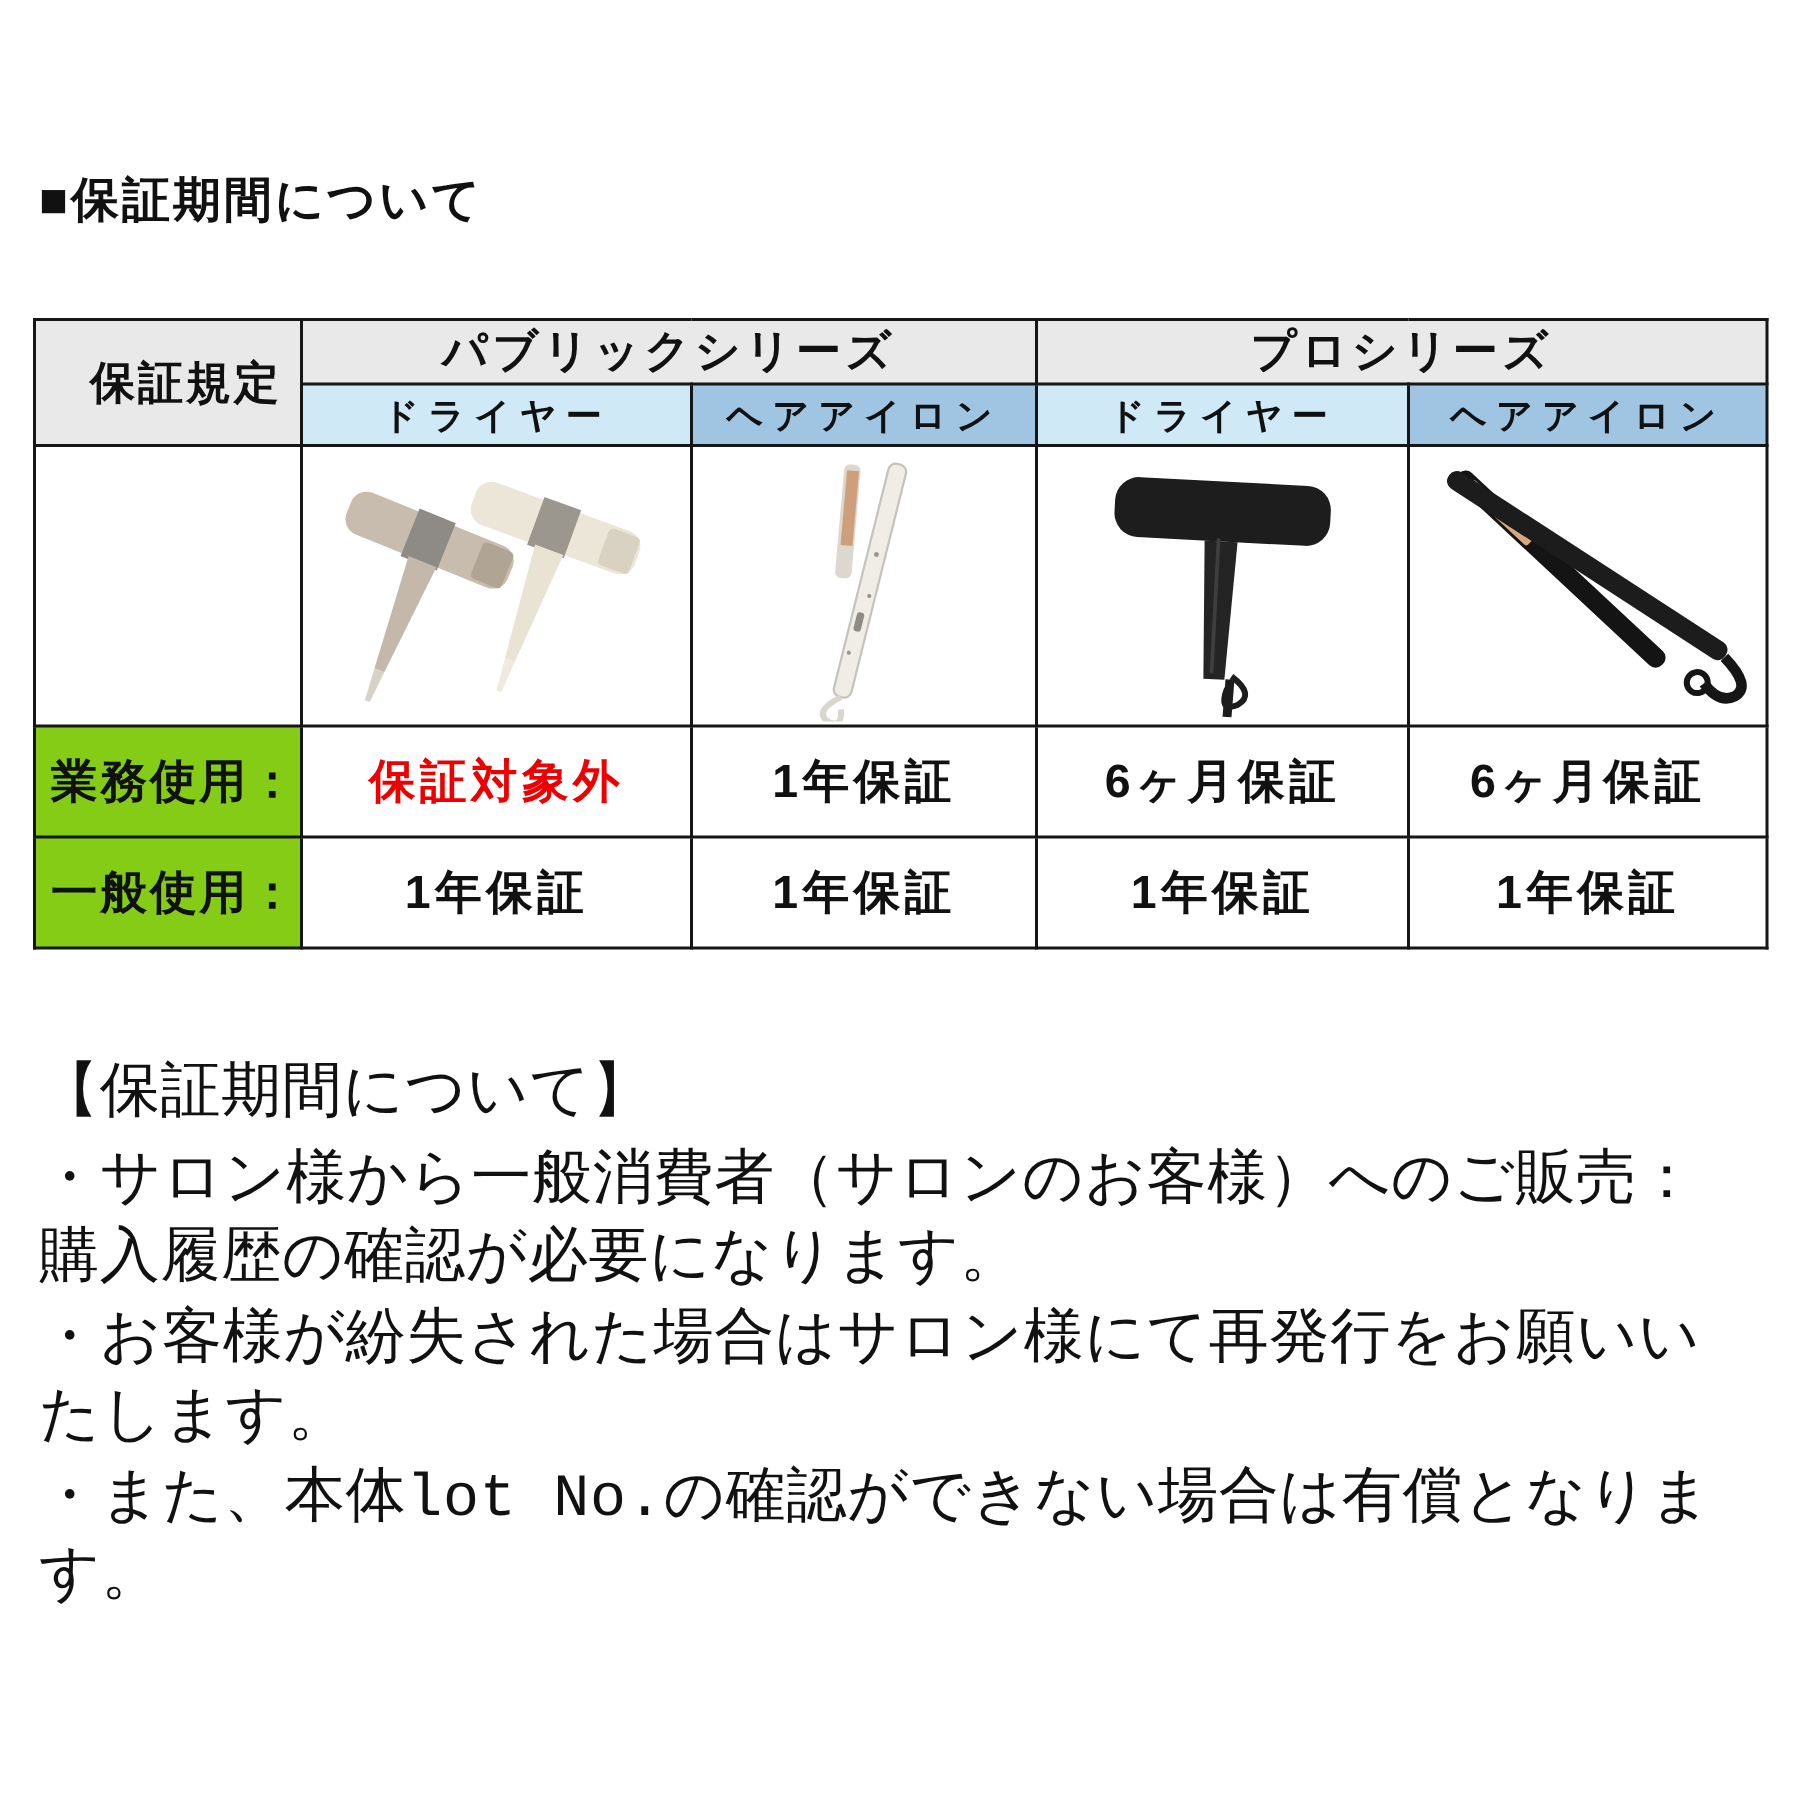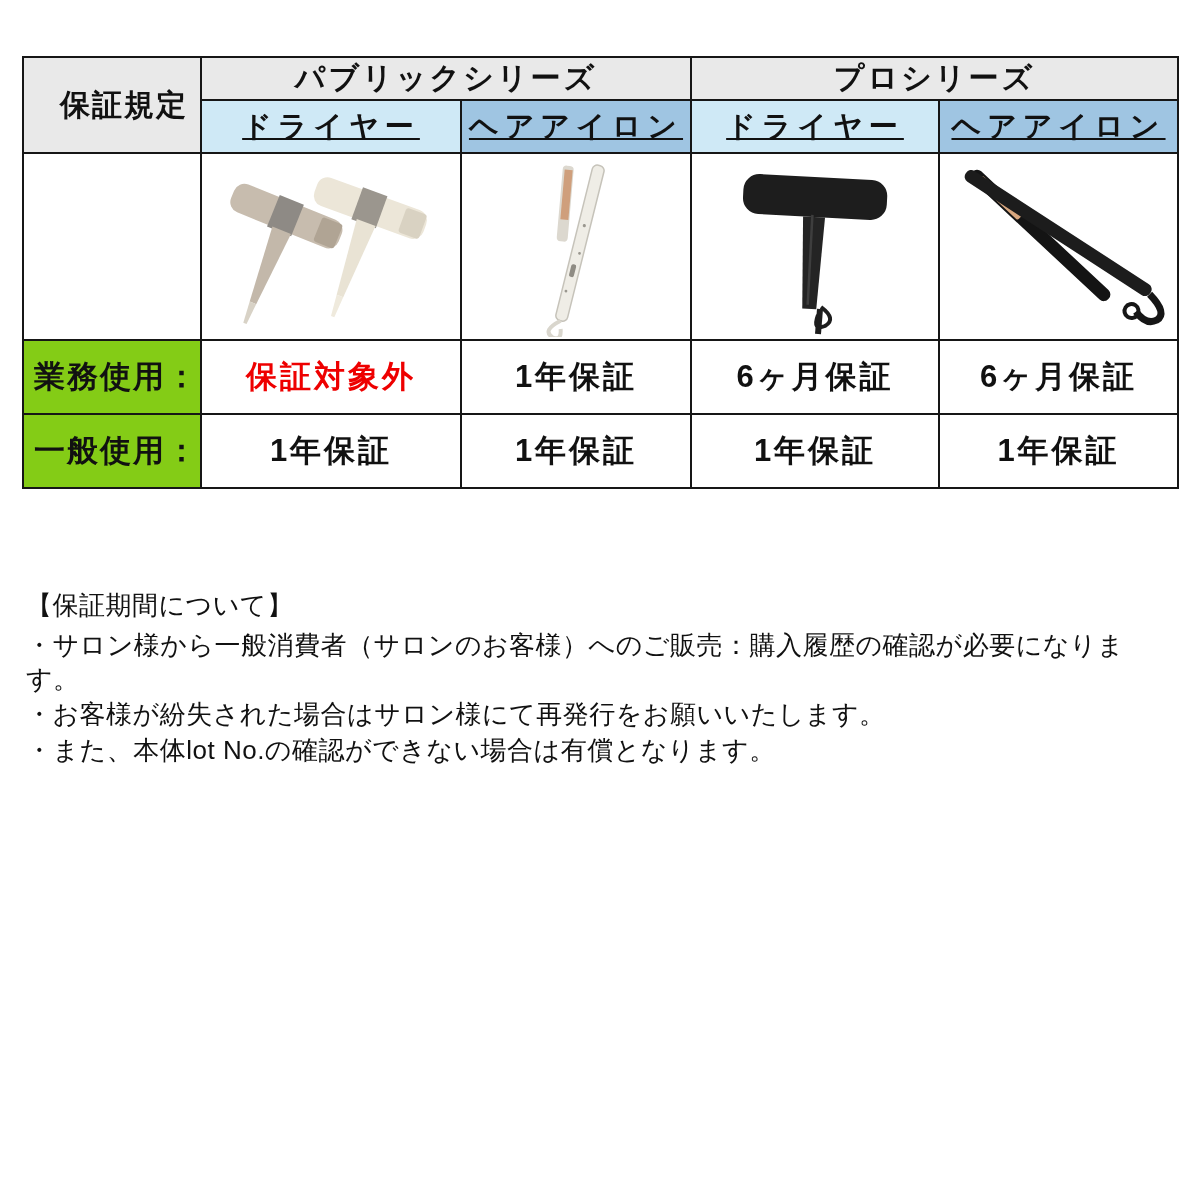--- a/index.html
+++ b/index.html
@@ -36,53 +36,55 @@
   .corner-cell {
     background:var(--header-gray,#e9e9e9);
     text-align:center; font-weight:bold; font-size:30px; letter-spacing:2px;padding-left:24px;
   }
   .series-cell {
     height:41px;
     background:var(--header-gray,#e9e9e9);
     text-align:center; font-weight:bold; font-size:30px; letter-spacing:3px;
   }
   .sub-cell {
-    height:53px;
-    text-align:center; font-weight:bold; font-size:29px; letter-spacing:6px;text-decoration:underline;
+    height:41px;
+    text-align:center; font-weight:bold; font-size:24px; letter-spacing:6px;
   }
   .dryer-bg { background:var(--dryer-blue,#cfe9f6); }
   .iron-bg  { background:var(--iron-blue,#9fc5e2); }
   .img-row td { height:187px; text-align:center; background:#fff; }
   .img-row svg { display:block; margin:0 auto; }
   .label-cell {
     height:74px;
     font-weight:bold; font-size:31px; letter-spacing:2px;
     padding-left:10px; background:#84cc16;
   }
   .val-cell {
     height:74px;
     text-align:center; font-weight:bold; font-size:31px; letter-spacing:3px;
     background:#fff;
   }
   .val-red { color:var(--warning-red,#ee0000); }
   .notes {
-    margin:100px 54px 0 26px;
-    font-size:26px;
+    margin:72px 54px 0 26px;
+    font-size:40px;
     line-height:1.30;
     letter-spacing:0.5px;
     word-break:break-all;
+    font-family:Liberation Mono, monospace;
   }
   .notes-heading { margin-bottom:6px; }
   .note-item { margin-top:2px; }
 </style>
 </head>
 <body>
 
 <div>
 
+  <h1 class="page-title">■保証期間について</h1>
 
 
   <table class="warranty">
     <colgroup>
       <col style="width:178px">
       <col style="width:260px">
       <col style="width:230px">
       <col style="width:248px">
       <col style="width:239px">
     </colgroup>

